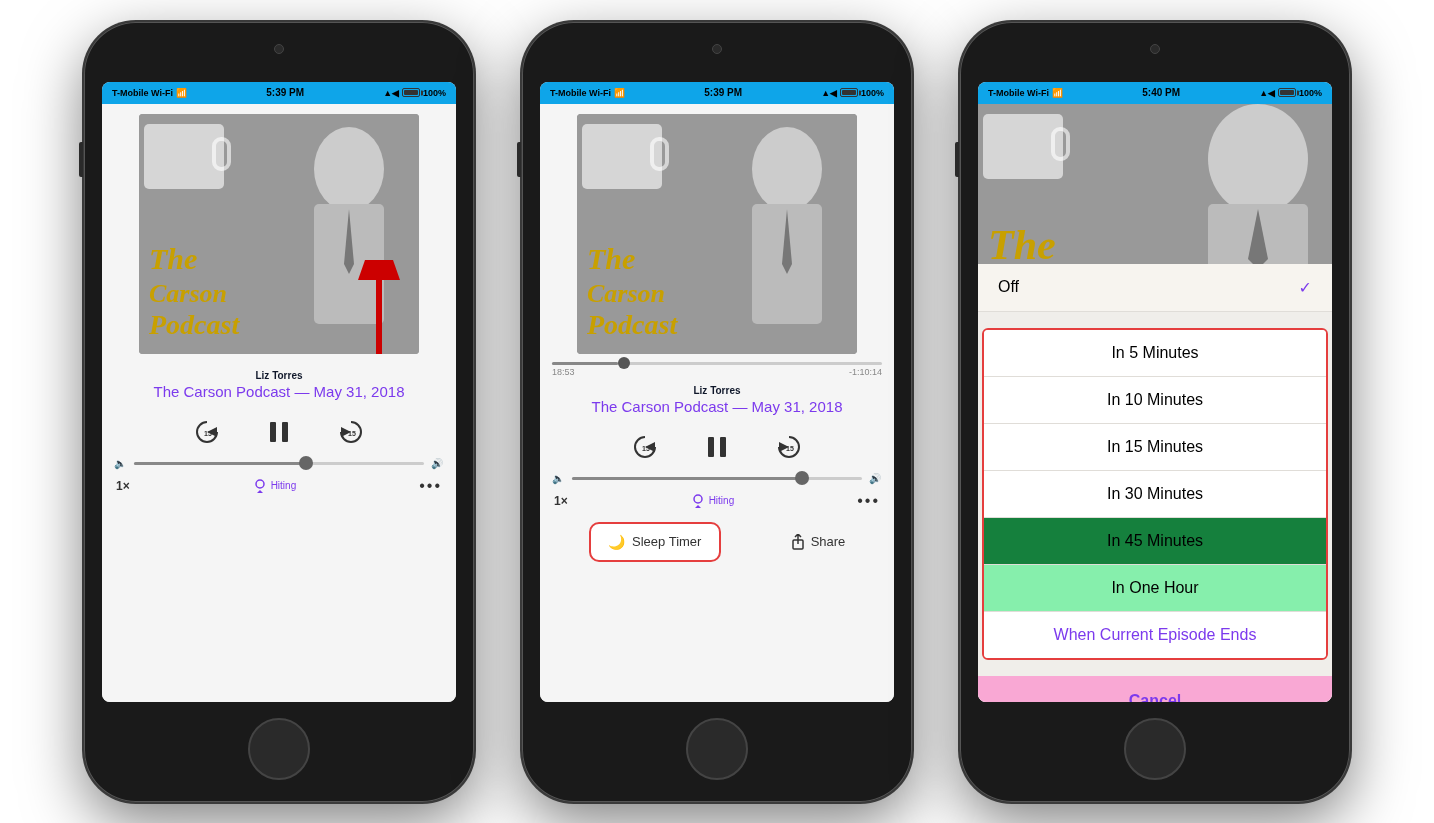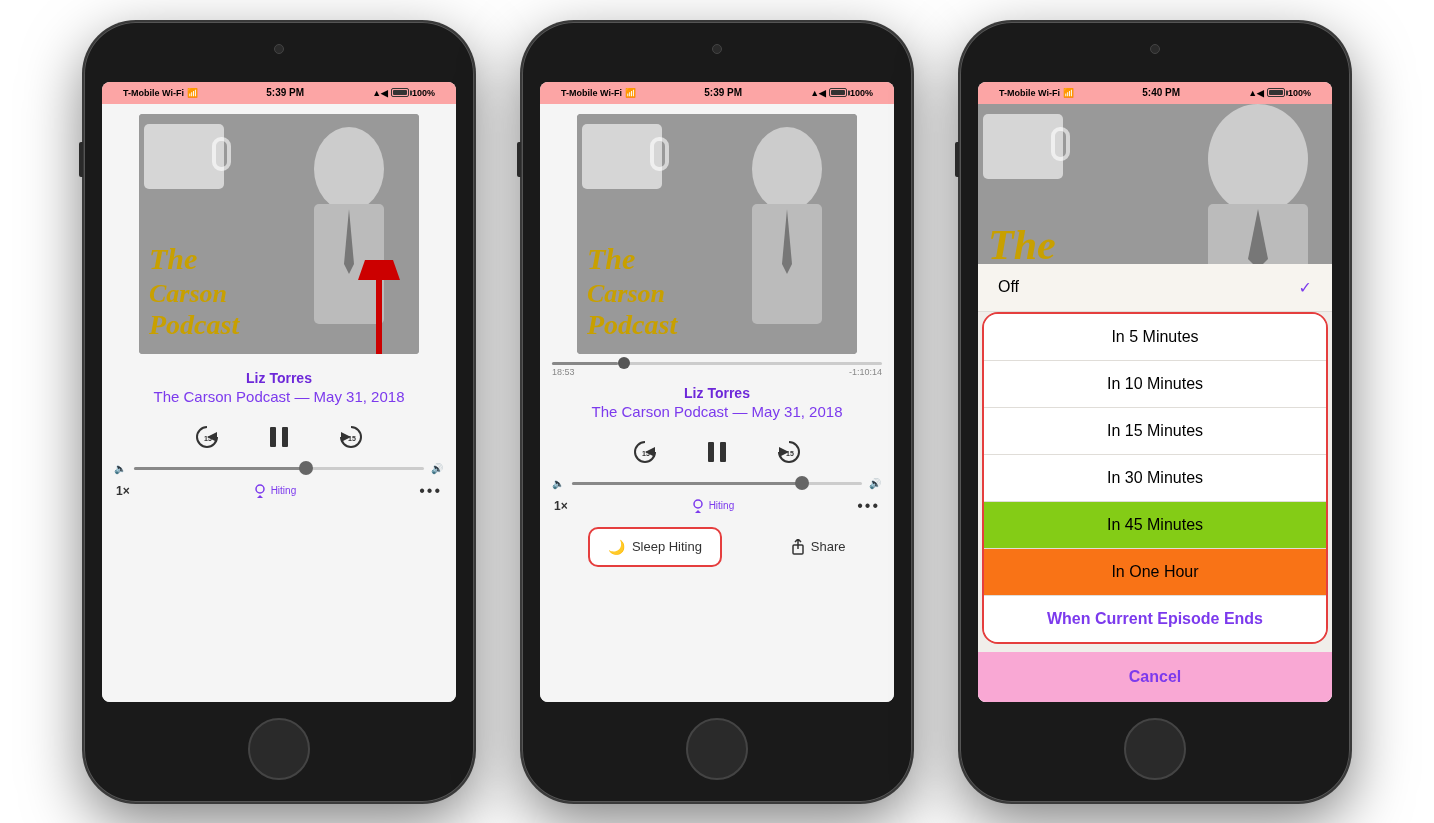--- a/index.html
+++ b/index.html
@@ -80,25 +80,25 @@
       height: 10px;
       background: #2a2a2a;
       border-radius: 50%;
       left: 50%;
       transform: translateX(-50%);
       border: 1px solid #444;
     }
 
     
     .status-bar {
-      background: #fca5a5;
+      background: #0ea5e9;
       display: flex;
       justify-content: space-between;
       align-items: center;
-      padding: 4px 21px;
+      padding: 4px 10px;
       font-size: 10px;
       font-weight: 600;
       height: 22px;
       flex-shrink: 0;
     }
     .status-left { display: flex; align-items: center; gap: 3px; font-size: 9px; }
     .status-right { display: flex; align-items: center; gap: 3px; font-size: 9px; }
     .battery-icon {
       width: 18px; height: 9px;
       border: 1px solid #333;
@@ -184,23 +184,23 @@
       padding: 0 0;
     }
 
     
     .track-info {
       text-align: center;
       margin: 8px 0 6px;
       flex-shrink: 0;
     }
     .track-title {
-      font-size: 14px;
+      font-size: 10px;
       font-weight: 600;
-      color: #6d28d9;
+      color: #0f172a;
     }
     .track-subtitle {
       font-size: 15px;
       color: #7c3aed;
       margin-top: 2px;
     }
 
     
     .controls-row {
       display: flex;
@@ -522,21 +522,21 @@
                 <polygon points="7,11 4,14 10,14" fill="#7c3aed"></polygon>
               </svg>
             <span>Hiting</span>
           </div>
           <span class="more-btn">•••</span>
         </div>
 
         <div class="action-buttons">
           <div class="sleep-timer-btn">
             <span style="font-size:14px;">🌙</span>
-            <span>Sleep Hiting</span>
+            <span>Sleep Timer</span>
           </div>
           <div class="share-btn">
             <svg width="14" height="16" viewBox="0 0 14 16">
                 <rect x="2" y="6" width="10" height="9" rx="1" fill="none" stroke="#333" stroke-width="1.5"></rect>
                 <polyline points="7,0 7,10" stroke="#333" stroke-width="1.5"></polyline>
                 <polyline points="4,3 7,0 10,3" stroke="#333" stroke-width="1.5" fill="none"></polyline>
               </svg>
             <span>Share</span>
           </div>
         </div>
@@ -576,40 +576,40 @@
         </svg>
       </div>
 
       <div style="flex:1;position:relative;background:#f0eeea;">
 
         <div style="background:#f7f4ef;display:flex;justify-content:space-between;align-items:center;padding:14px 20px;border-bottom:1px solid #e0ddd8;gap:40px;">
           <span>Off</span>
           <span style="color:#7c3aed;font-size:16px;">✓</span>
         </div>
 
-        <div style="border:2.5px solid #e53e3e;border-radius:16px;margin:0 4px;overflow:hidden;">
+        <div style="border:2.5px solid #e53e3e;border-radius:6px;margin:16px 4px;overflow:hidden;">
           <div style="background:#fff;display:flex;justify-content:center;align-items:center;padding:14px 20px;border-bottom:1px solid #e0ddd8;">
             <span>In 5 Minutes</span>
           </div>
           <div style="background:#fff;display:flex;justify-content:center;align-items:center;padding:14px 20px;border-bottom:1px solid #e0ddd8;">
             <span>In 10 Minutes</span>
           </div>
           <div style="background:#fff;display:flex;justify-content:center;align-items:center;padding:14px 20px;border-bottom:1px solid #e0ddd8;">
             <span>In 15 Minutes</span>
           </div>
           <div style="background:#fff;display:flex;justify-content:center;align-items:center;padding:14px 20px;border-bottom:1px solid #e0ddd8;">
             <span>In 30 Minutes</span>
           </div>
-          <div style="background:#84cc16;display:flex;justify-content:center;align-items:center;padding:14px 20px;border-bottom:1px solid #e0ddd8;">
+          <div style="background:#15803d;display:flex;justify-content:center;align-items:center;padding:14px 20px;border-bottom:1px solid #e0ddd8;">
             <span>In 45 Minutes</span>
           </div>
-          <div style="background:#f97316;display:flex;justify-content:center;align-items:center;padding:14px 20px;border-bottom:1px solid #e0ddd8;">
+          <div style="background:#86efac;display:flex;justify-content:center;align-items:center;padding:14px 20px;border-bottom:1px solid #e0ddd8;">
             <span>In One Hour</span>
           </div>
-          <div style="background:#fff;display:flex;justify-content:center;align-items:center;padding:14px 20px;color:#7c3aed;font-weight:700;">
+          <div style="background:#fff;display:flex;justify-content:center;align-items:center;padding:14px 20px;color:#7c3aed;font-weight:400;">
             <span>When Current Episode Ends</span>
           </div>
         </div>
 
         <div style="background:#f9a8d4;display:flex;justify-content:center;align-items:center;padding:16px 20px;margin-top:8px;cursor:pointer;color:#7c3aed;font-weight:700;font-size:16px;">
           <span>Cancel</span>
         </div>
       </div>
     </div>
     <div class="phone-button"></div>

